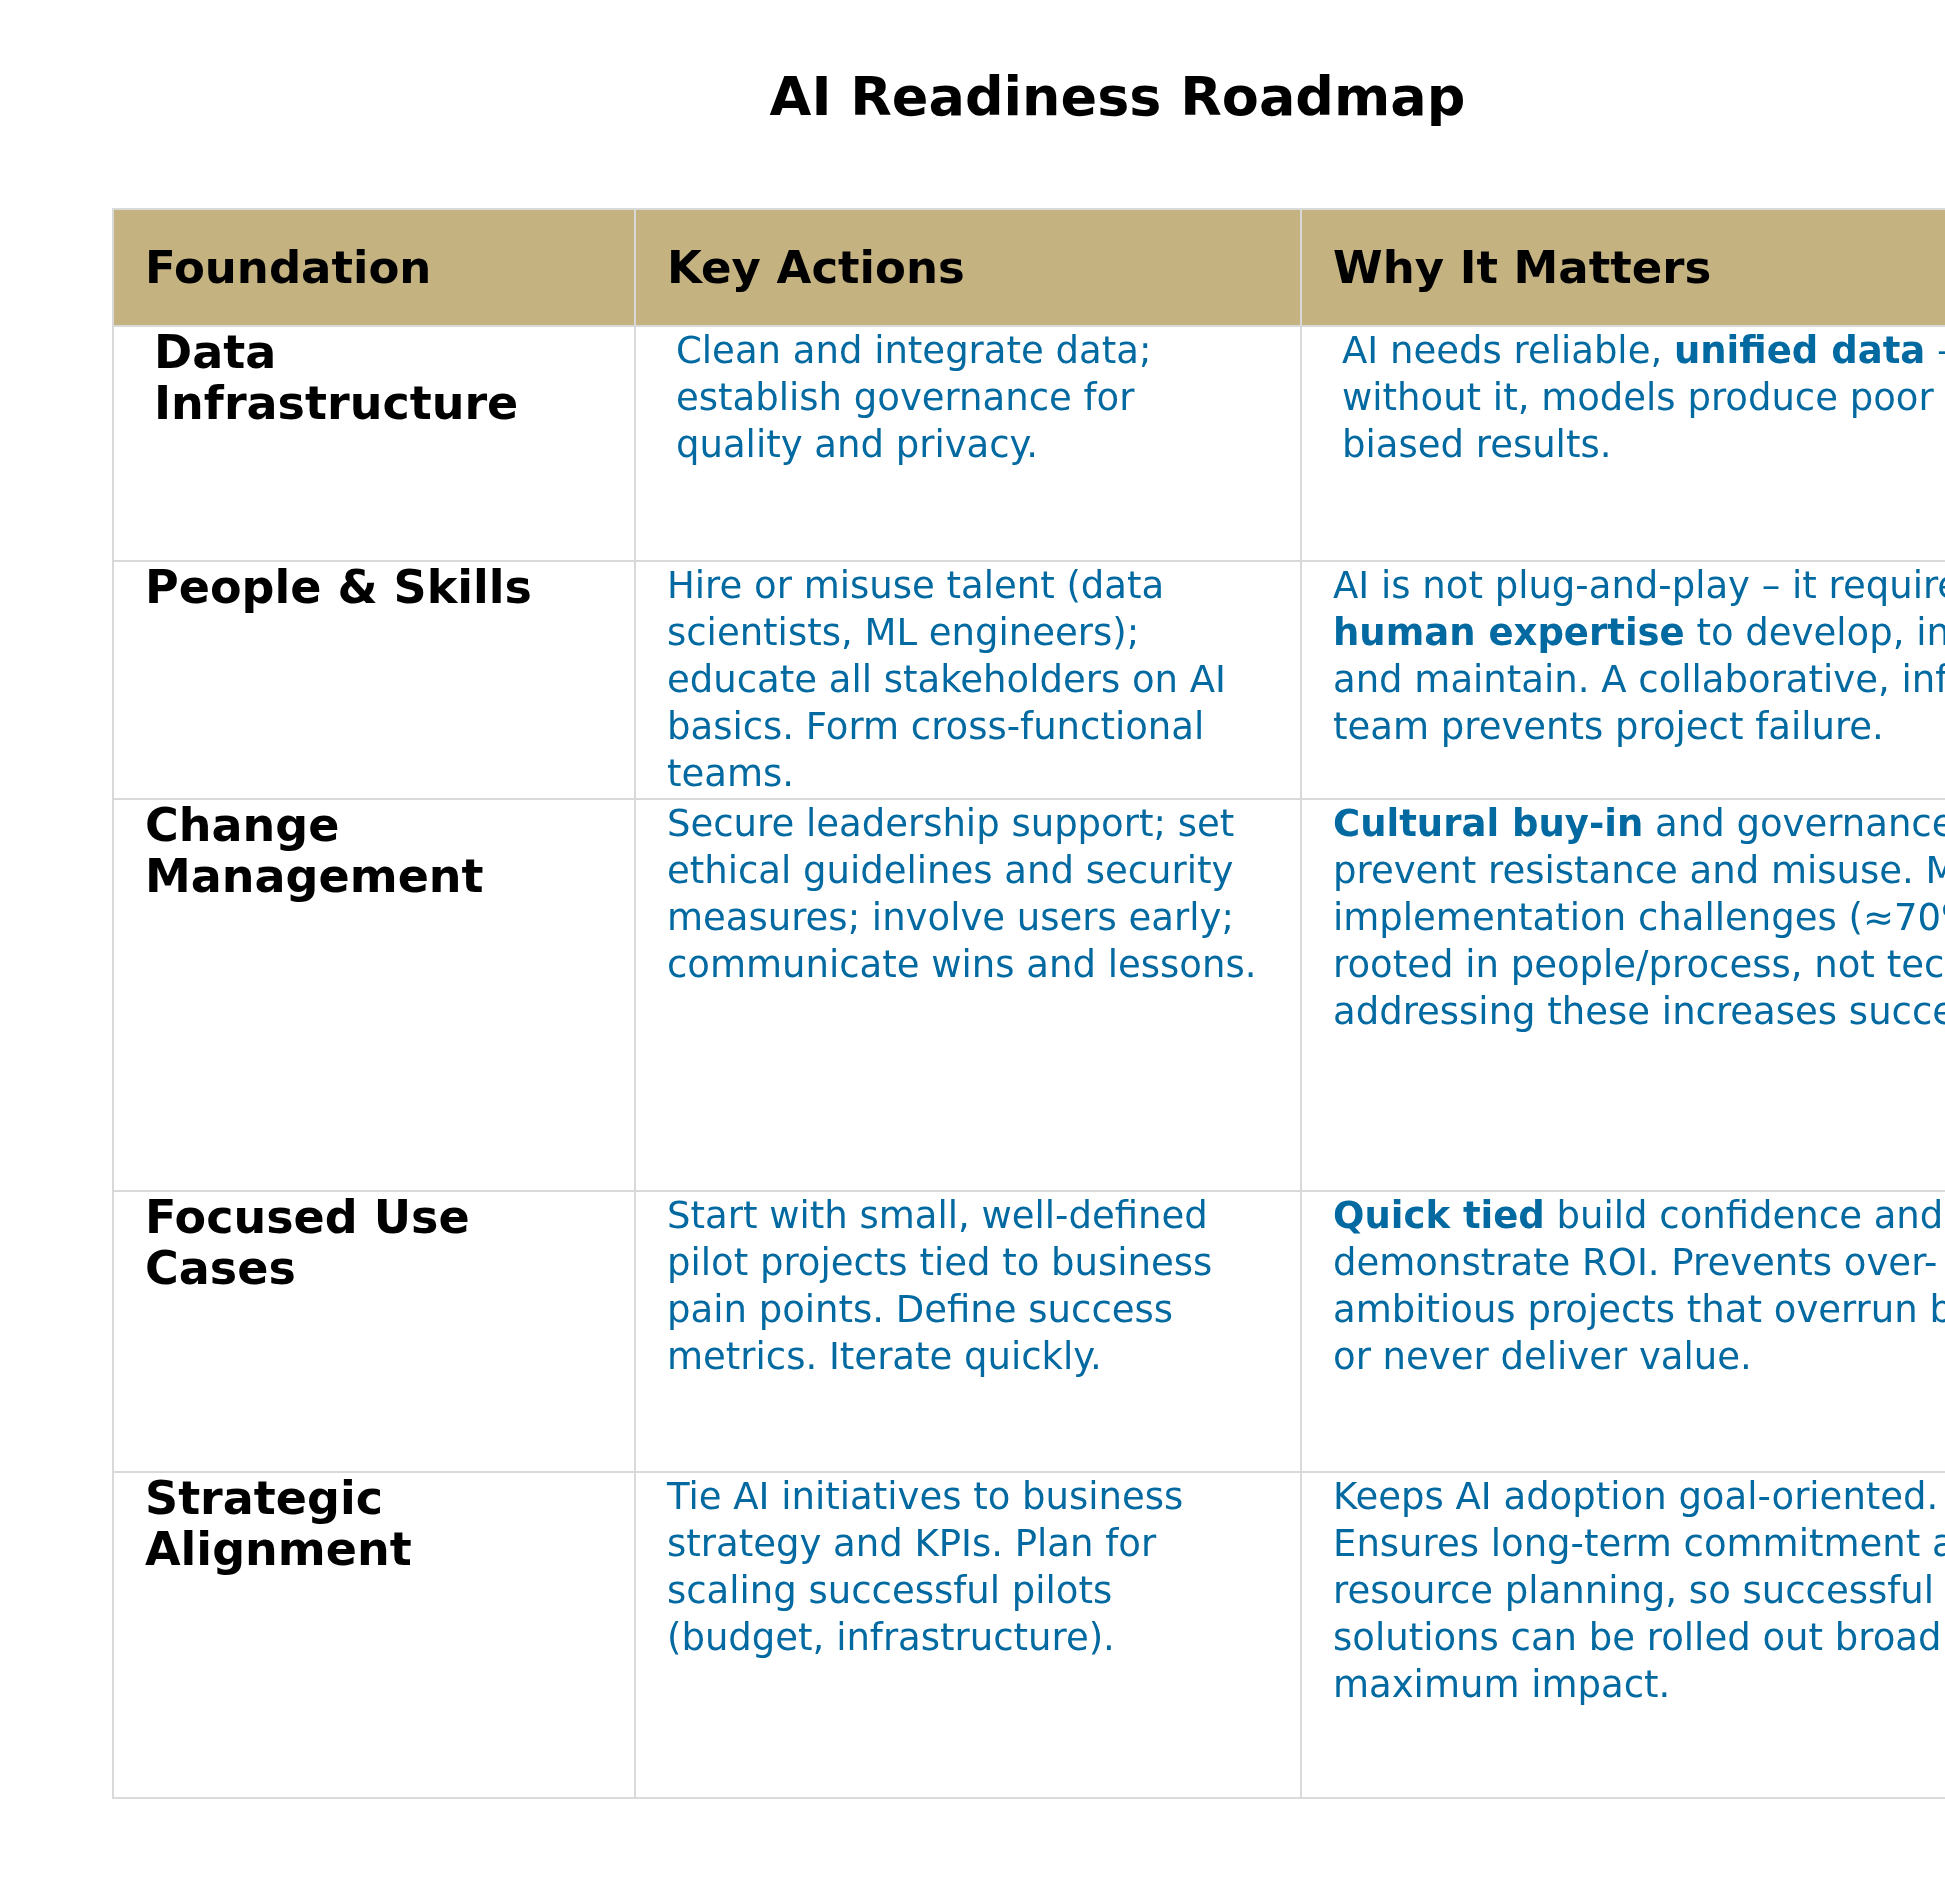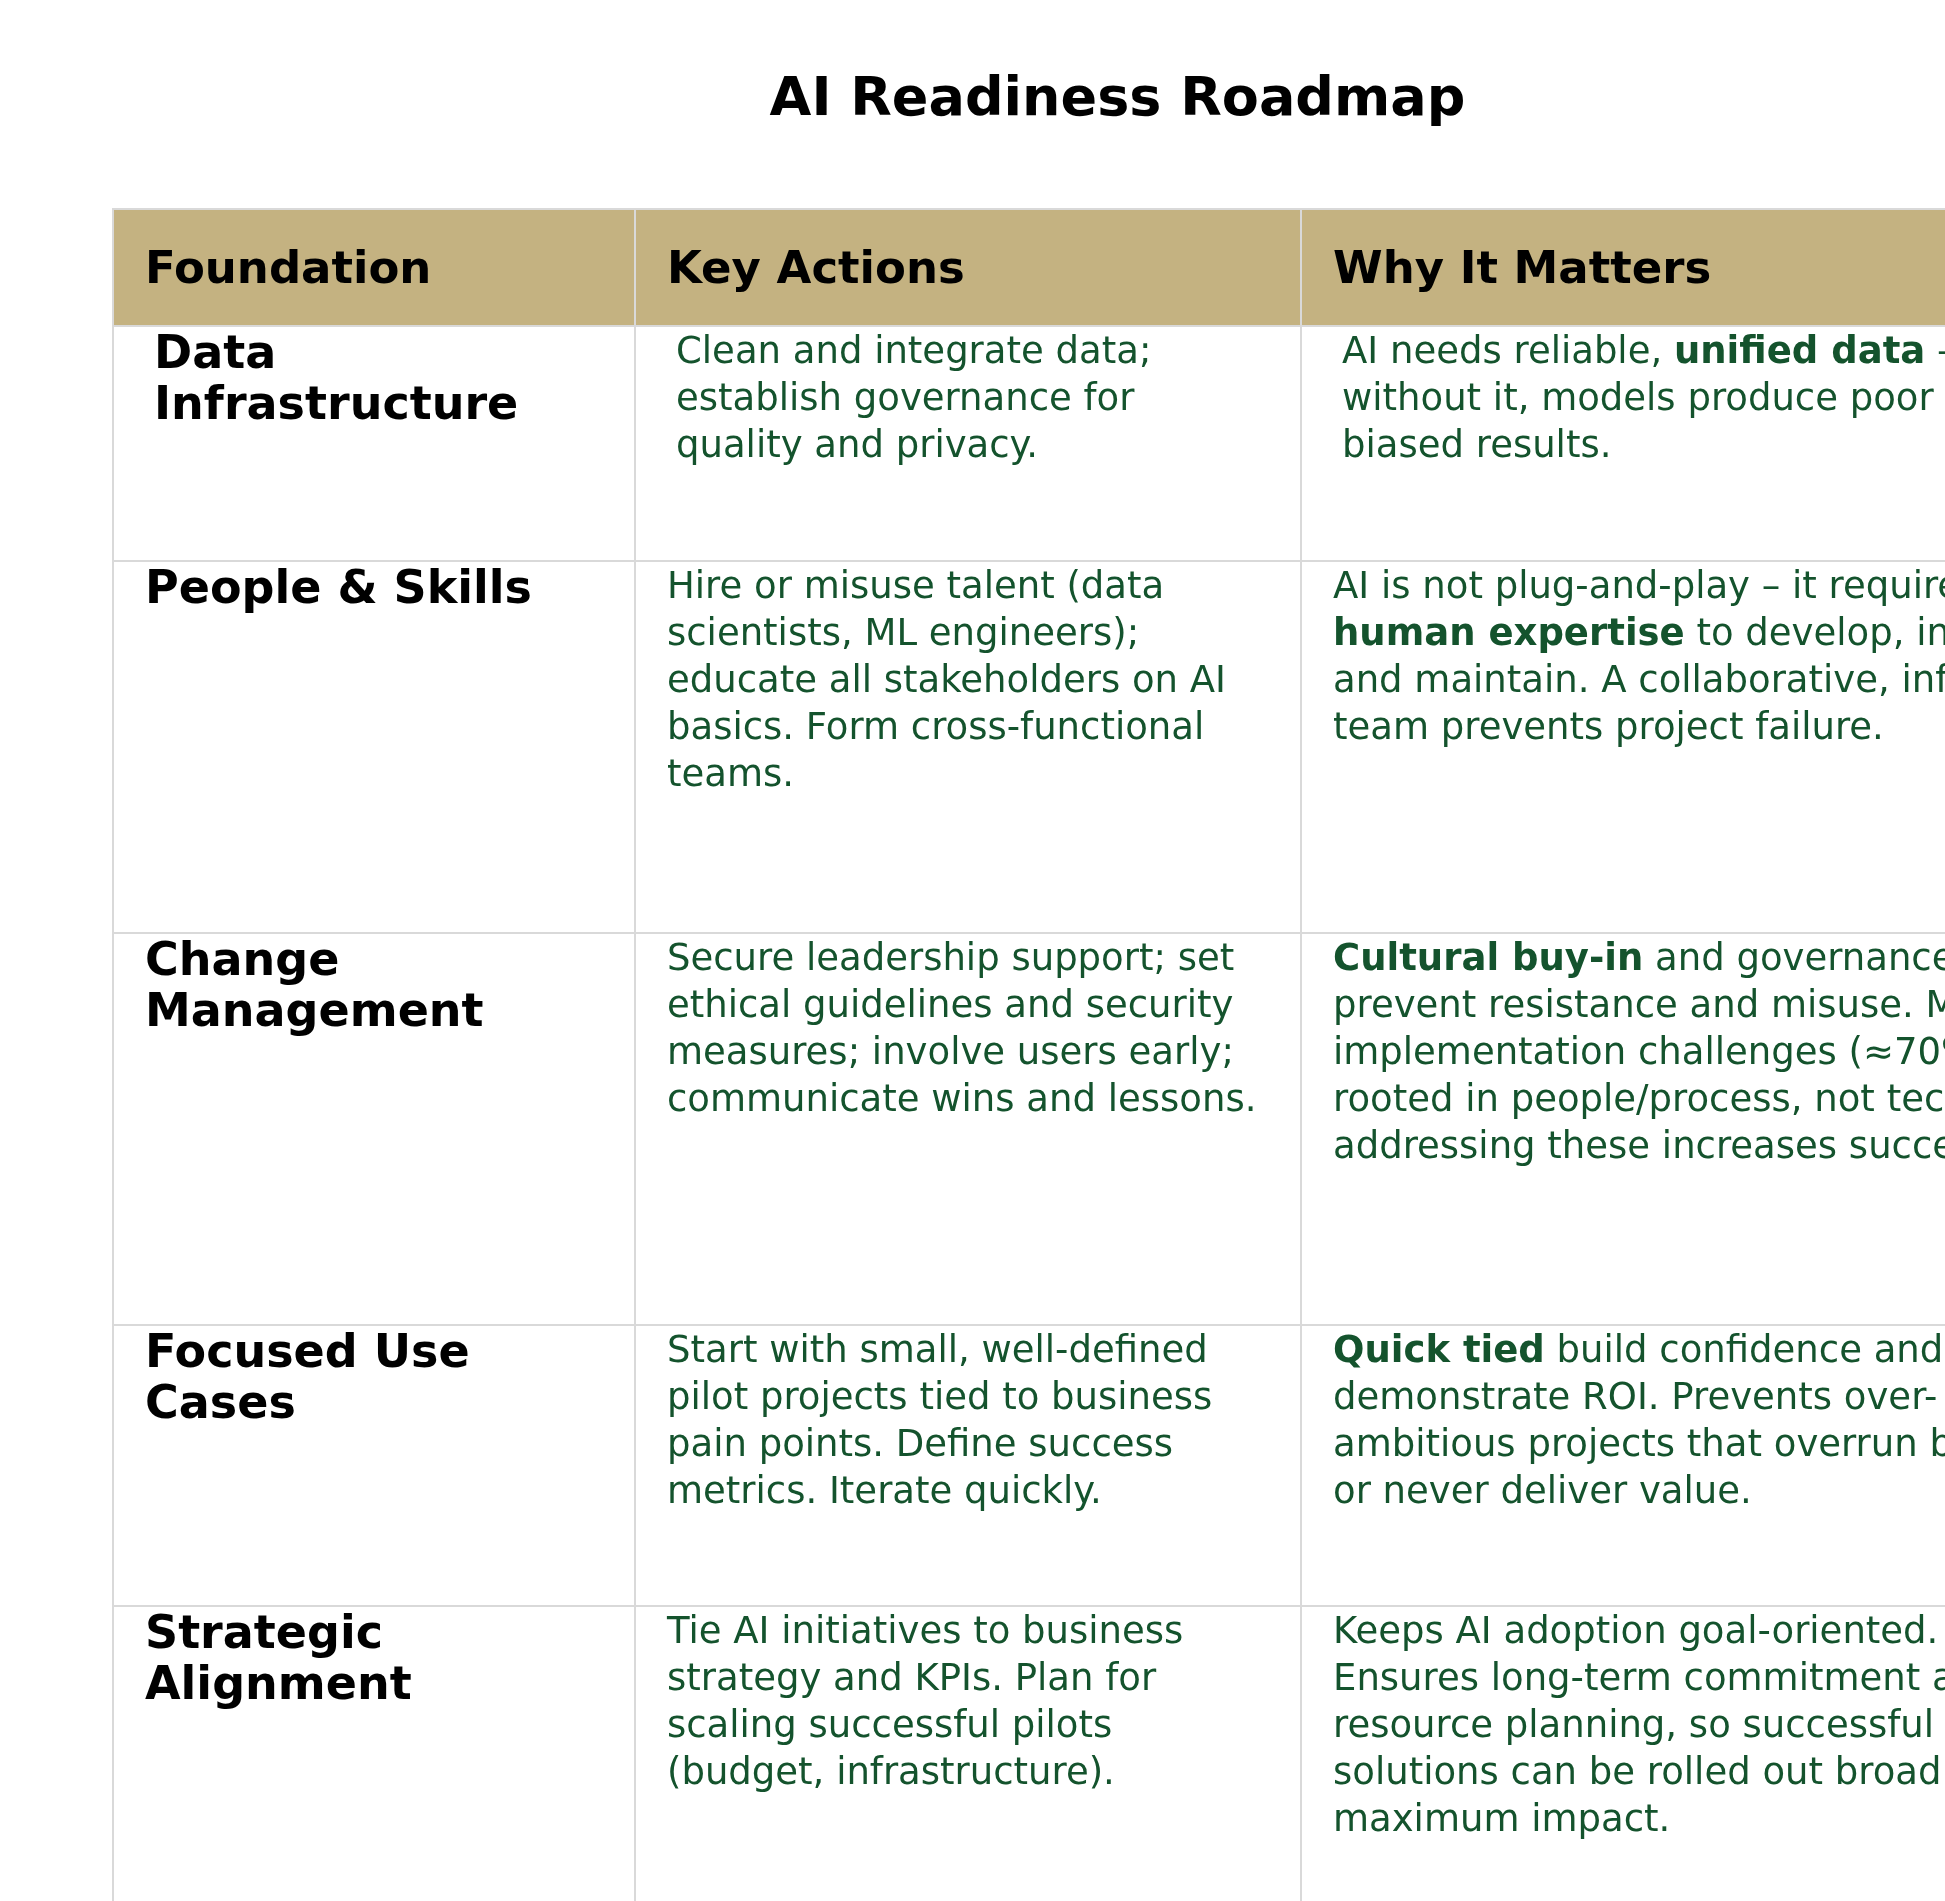--- a/index.html
+++ b/index.html
@@ -24,25 +24,25 @@
       font-size: 45px; height: 117px; vertical-align: middle;
     }
     col.c1 { width: 522px; }
     col.c2 { width: 666px; }
     col.c3 { width: 824px; }
     td.foundation {
       font-size: 46px; font-weight: bold; color: #000000;
       line-height: 51px; padding-top: 39px;
     }
     td.body-cell {
-      font-size: 37px; color: #14532d; line-height: 47px; padding-top: 41px;
+      font-size: 37px; color: #0369a1; line-height: 47px; padding-top: 41px;
     }
     td.body-cell b { font-weight: bold; }
     tr.r1 td { height: 235px; padding-left: 40px; }
-    tr.r2 td { height: 372px; }
+    tr.r2 td { height: 238px; }
     tr.r3 td { height: 392px; }
     tr.r4 td { height: 281px; }
     tr.r5 td { height: 326px; margin-left: 39px; }
   </style>
 </head>
 <body>
 
 <div class="title">AI Readiness Roadmap</div>
 
 <table class="roadmap">

